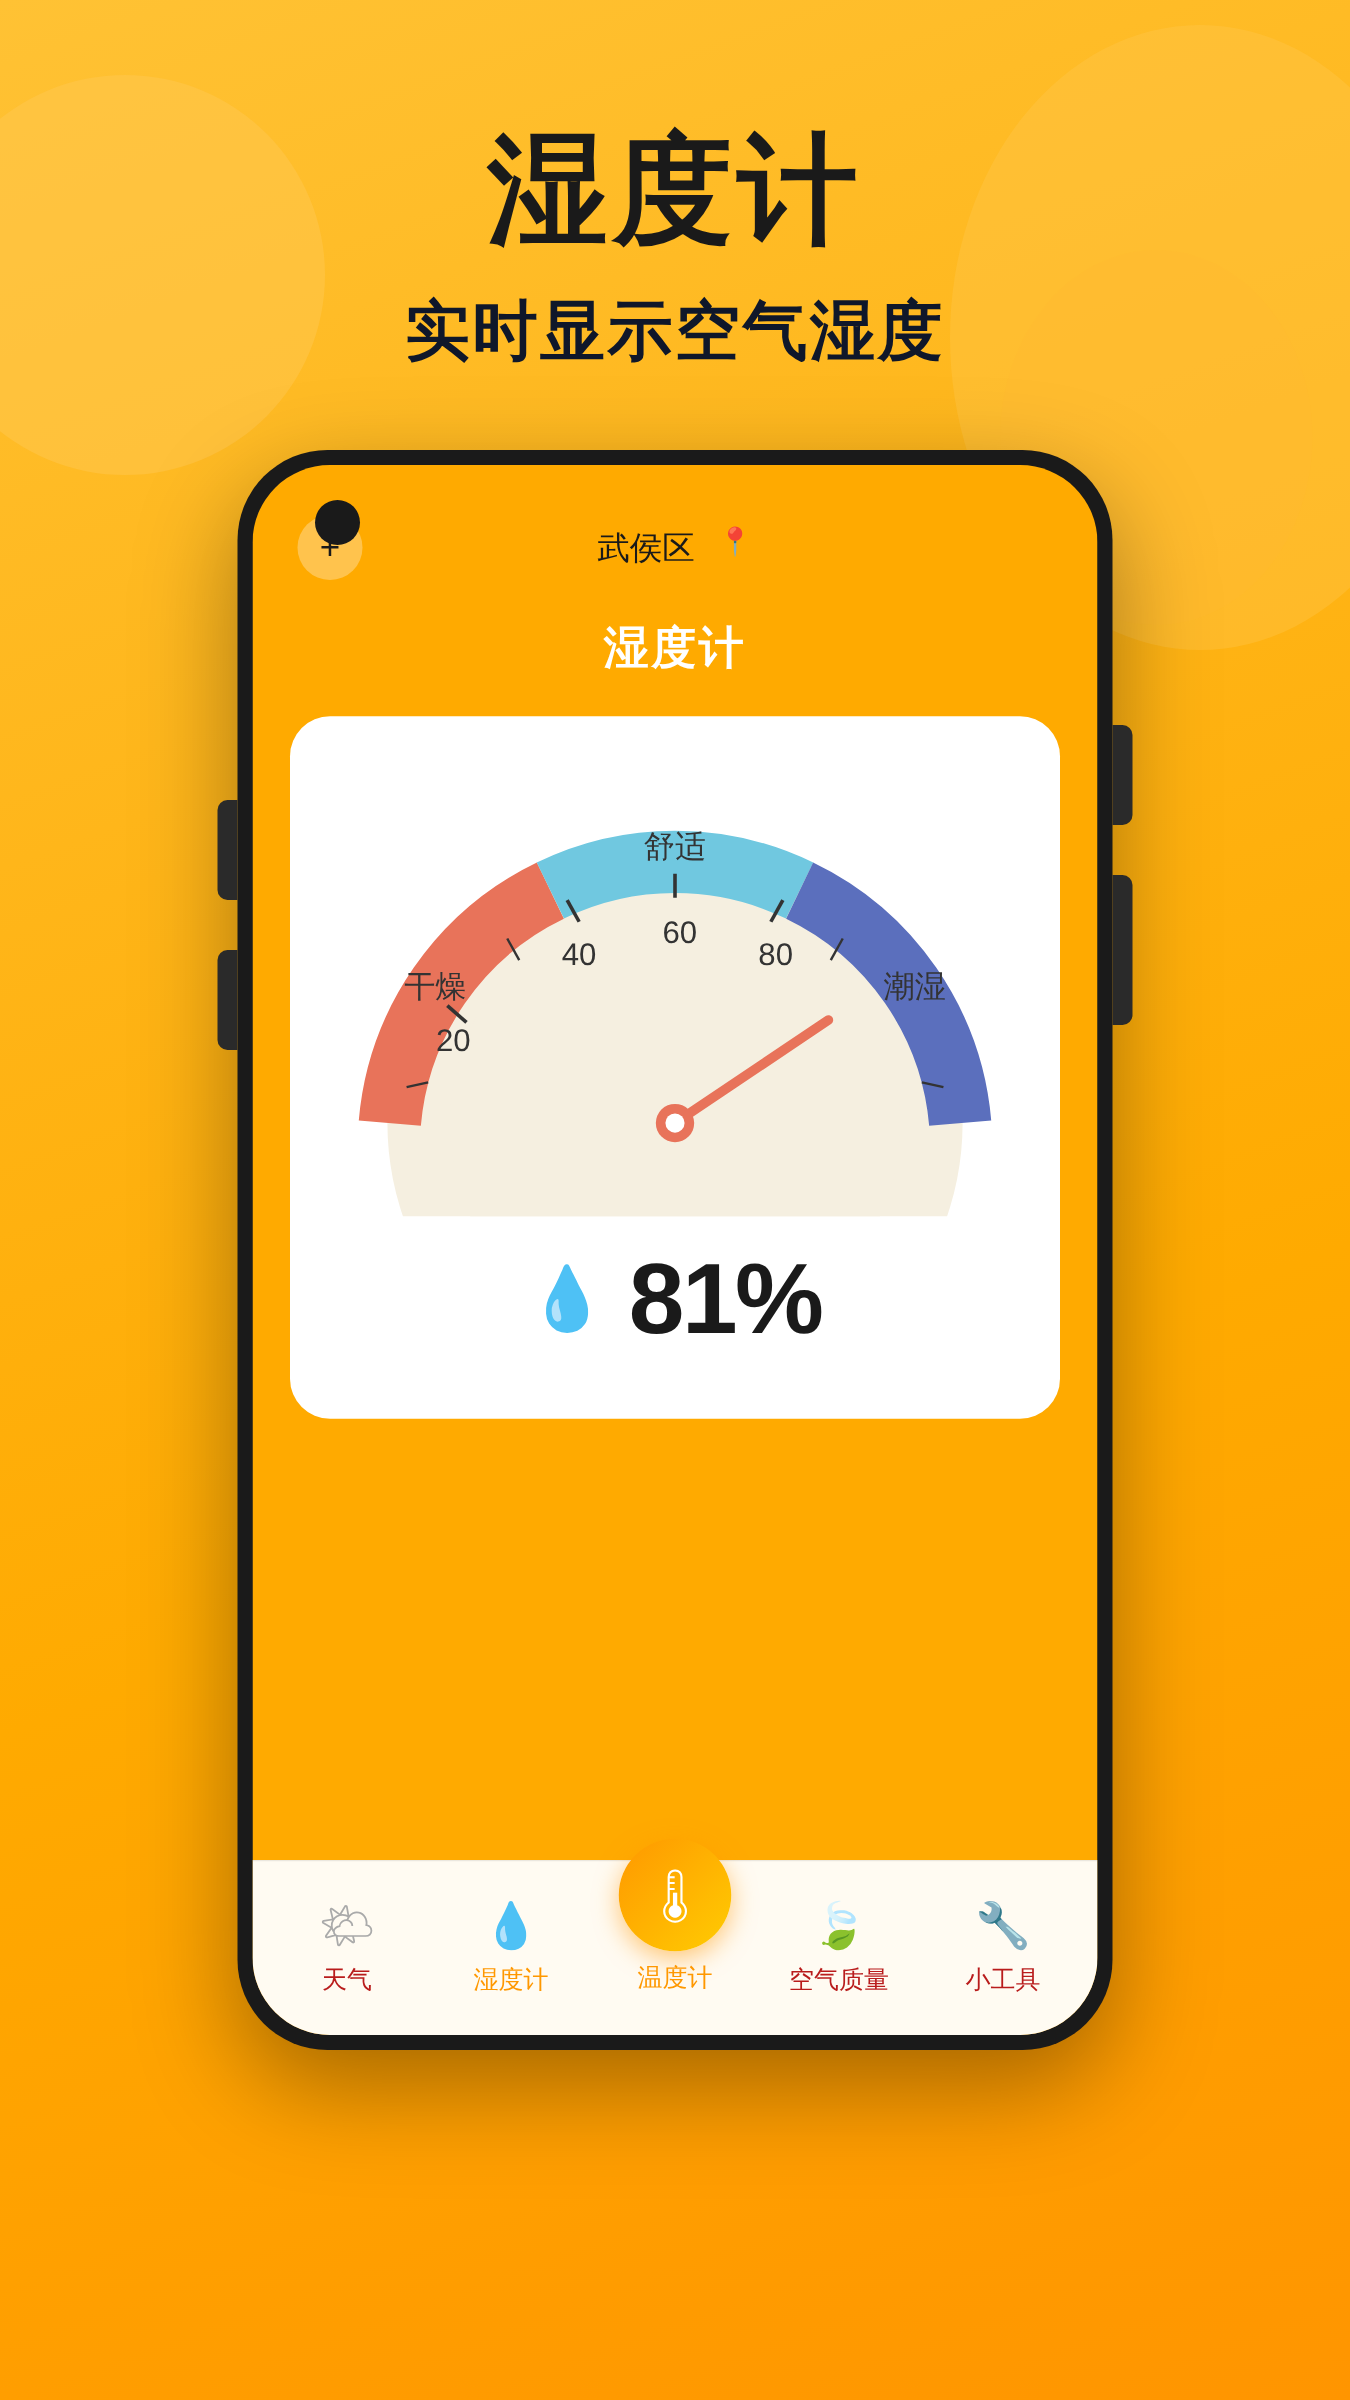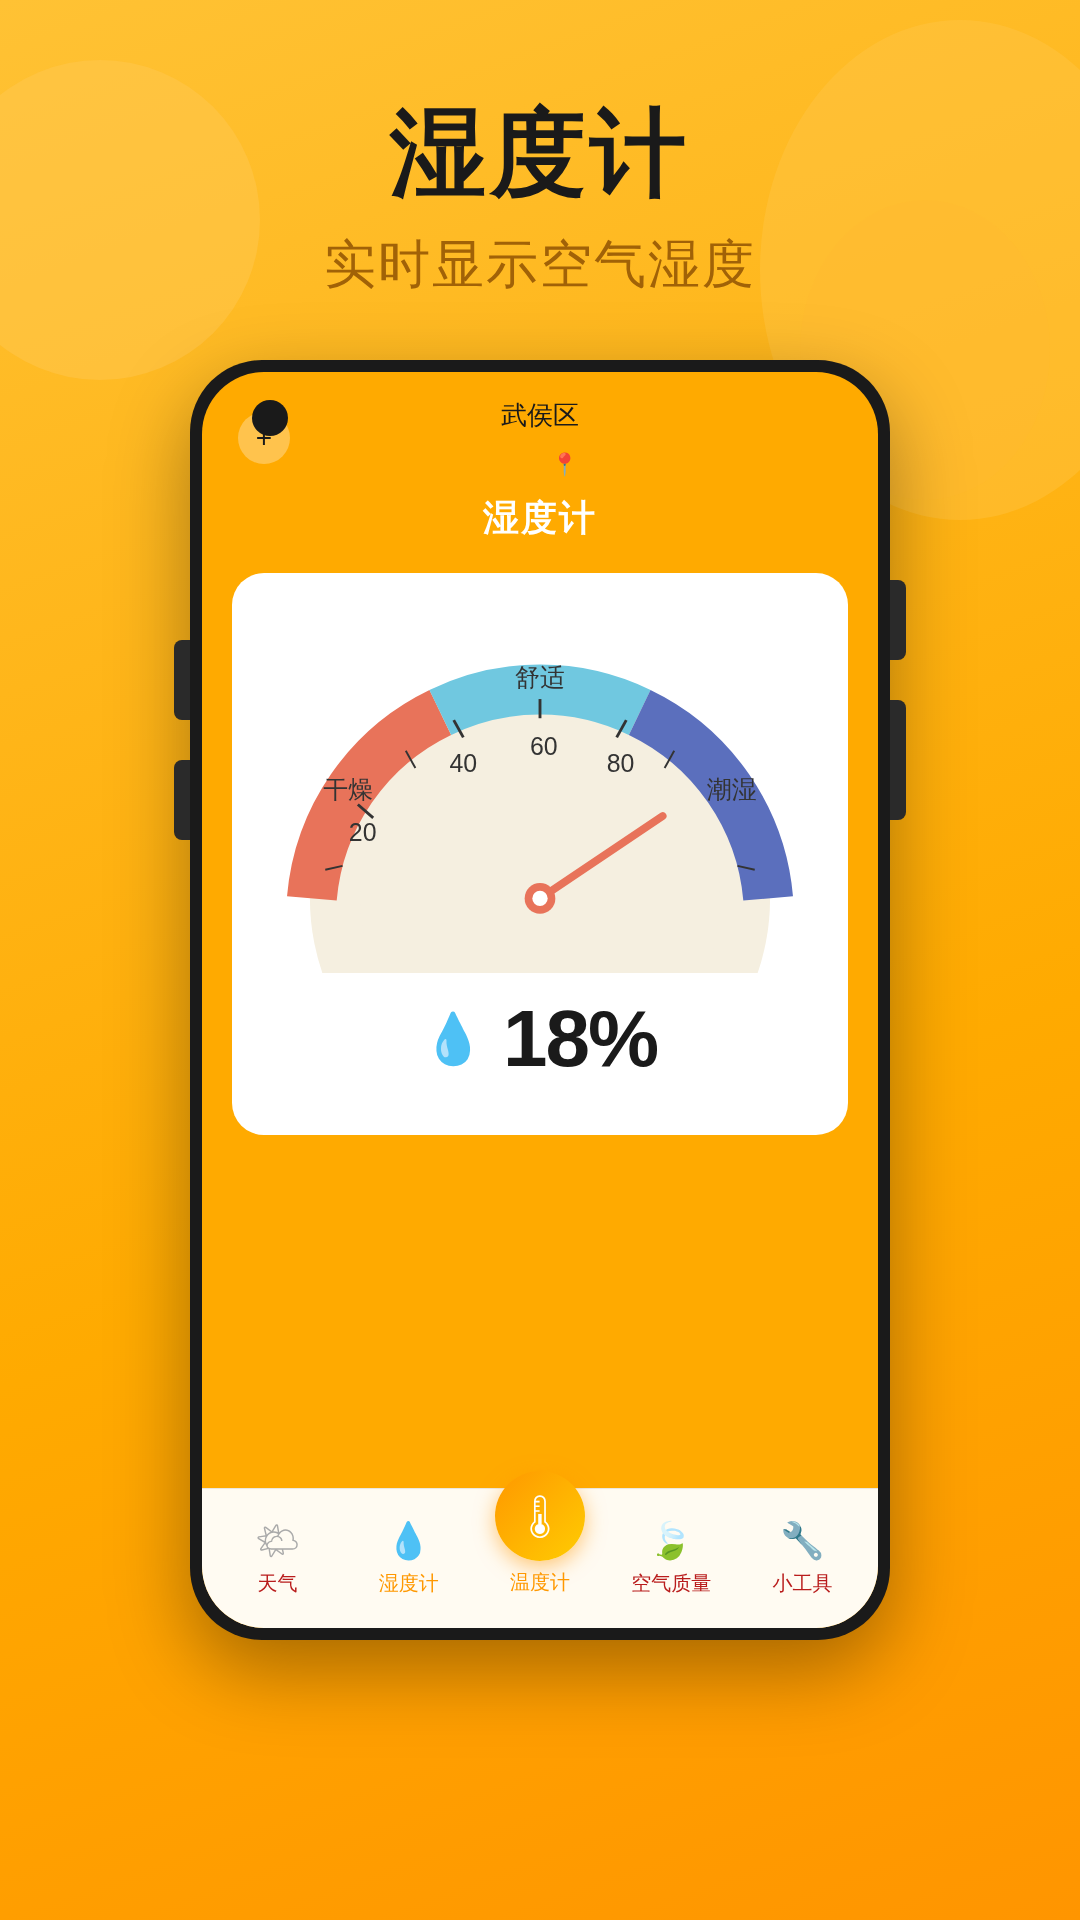--- a/index.html
+++ b/index.html
@@ -54,22 +54,22 @@
     .main-title {
       font-size: 96px;
       font-weight: 900;
       color: #1a1a1a;
       letter-spacing: 4px;
       line-height: 1.1;
     }
 
     .sub-title {
       font-size: 52px;
-      font-weight: 400;
-      color: #a16207;
+      font-weight: 700;
+      color: #0f172a;
       margin-top: 24px;
       letter-spacing: 2px;
     }
 
     
     .phone-wrapper {
       position: absolute;
       top: 360px;
       left: 50%;
       transform: translateX(-50%);
@@ -172,26 +172,25 @@
       font-size: 28px;
       color: #1a1a1a;
       font-weight: 300;
     }
 
     .location-area {
       position: absolute;
       left: 50%;
       transform: translateX(-50%);
       display: flex;
-      align-items: flex-end;
+      align-items: flex-start;
       gap: 19px;
       font-size: 26px;
       color: #1a1a1a;
       font-weight: 500;
-      flex-direction: column;
     }
 
     .location-pin {
       font-size: 22px;
     }
 
     .phone-page-title {
       text-align: center;
       font-size: 36px;
       font-weight: 600;
@@ -391,21 +390,21 @@
 
               <line x1="290" y1="280" x2="418" y2="194" stroke="#E8735A" stroke-width="8" stroke-linecap="round"></line>
 
               <circle cx="290" cy="280" r="16" fill="#E8735A"></circle>
               <circle cx="290" cy="280" r="8" fill="#fff"></circle>
             </svg>
           </div>
 
           <div class="humidity-display">
             <span class="water-drop">💧</span>
-            <span class="humidity-value">18%</span>
+            <span class="humidity-value">81%</span>
           </div>
         </div>
 
         <div style="flex:1;"></div>
 
         <div class="bottom-nav">
           <div class="nav-item">
             <span class="nav-icon">🌤</span>
             <span class="nav-label">天气</span>
           </div>

